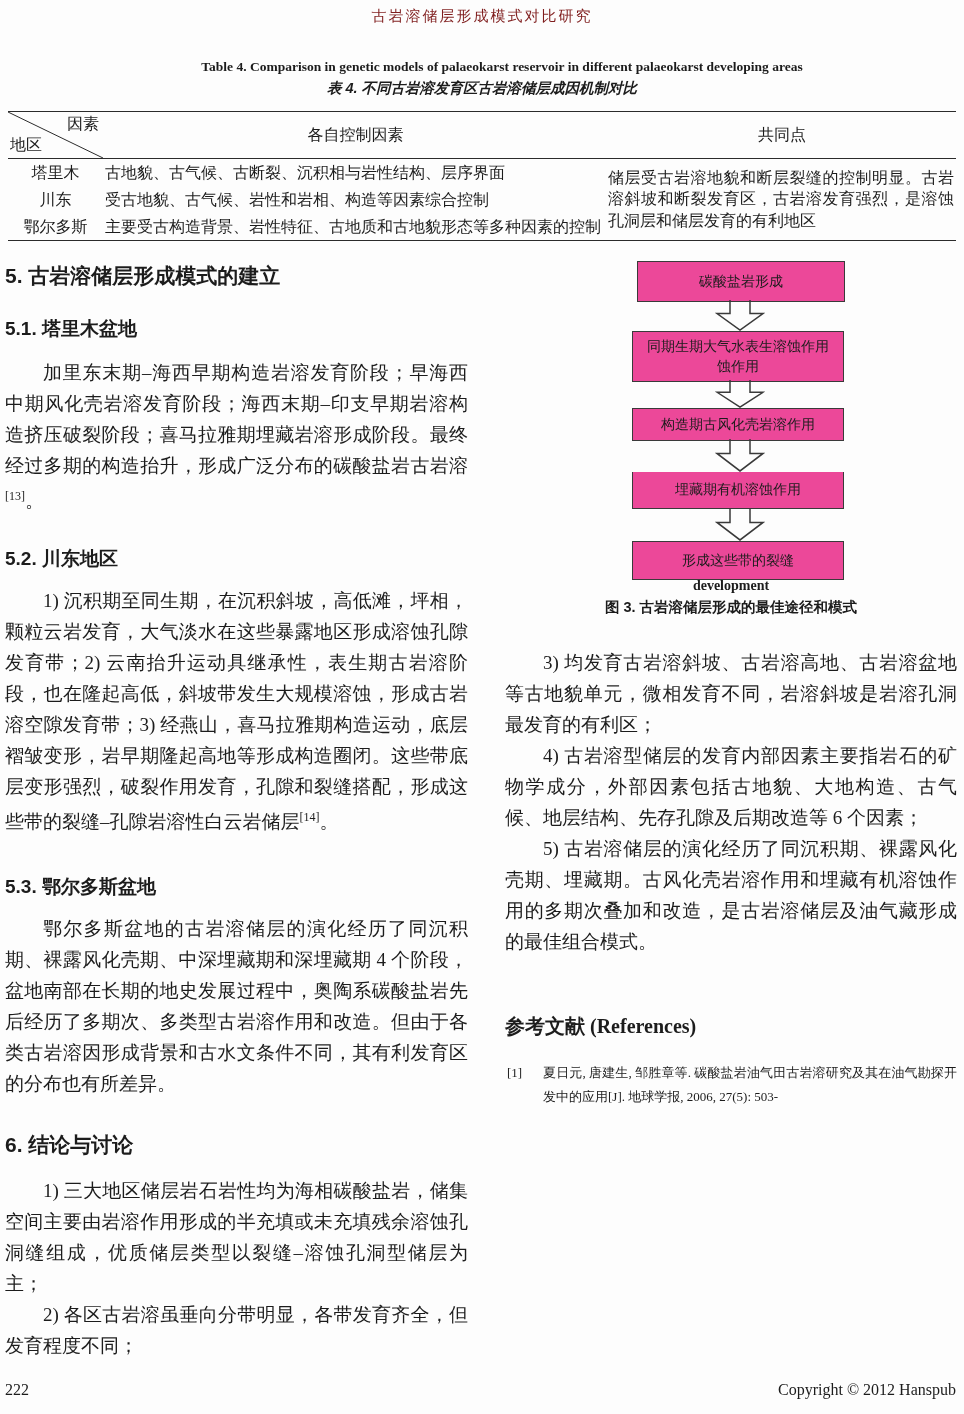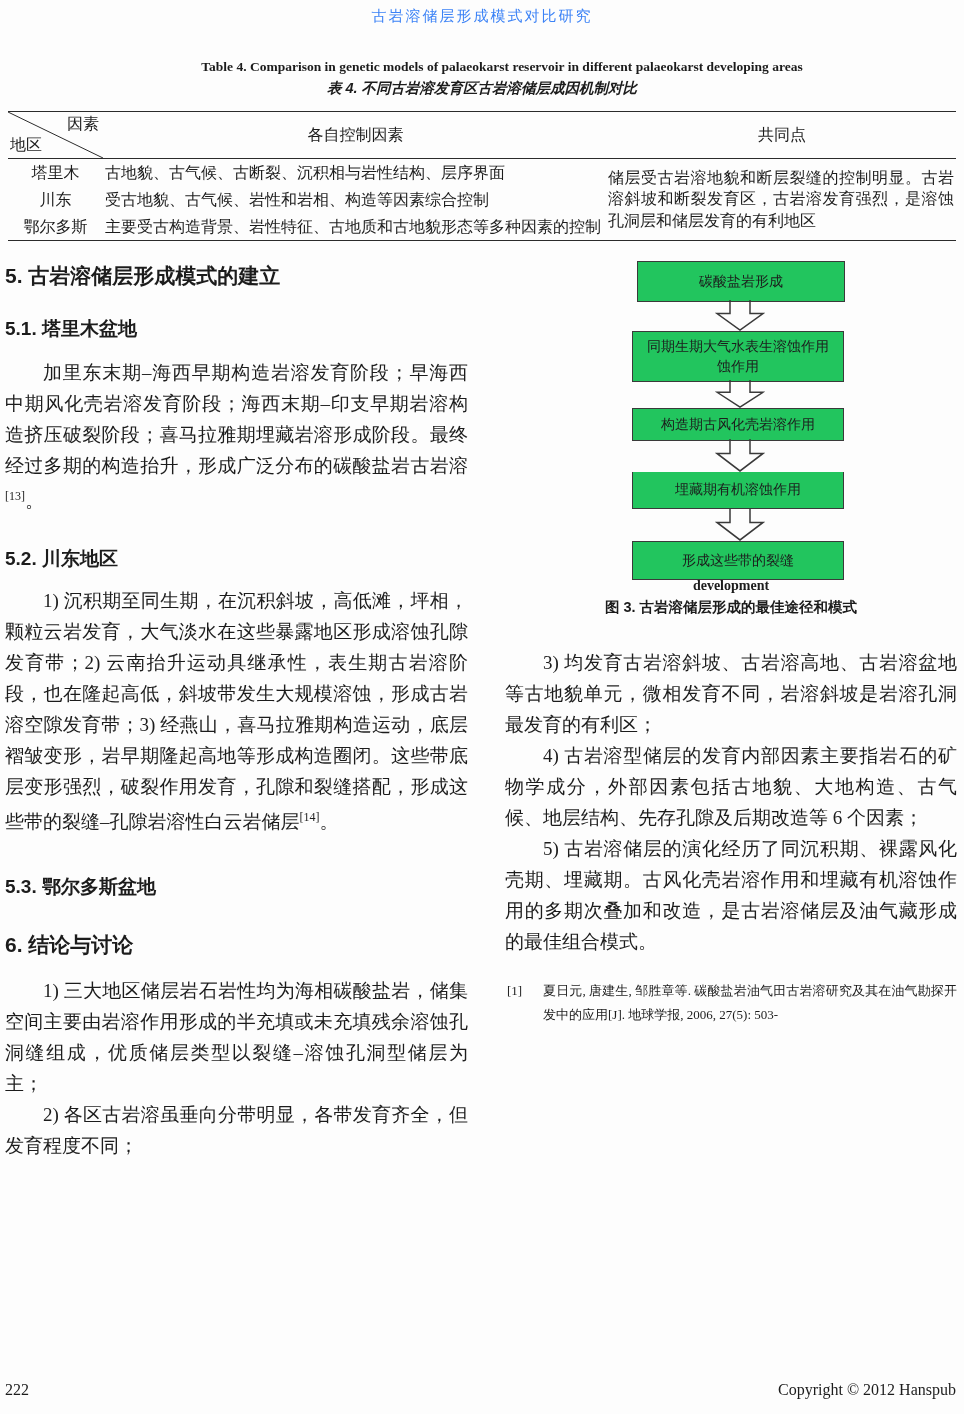--- a/index.html
+++ b/index.html
@@ -6,21 +6,21 @@
   .page {
     position:relative; width:964px; height:1414px; margin:0 auto;
     background:#fdfdfd; color:#1c1c1c; overflow:hidden;
     font-family:"Liberation Serif","DejaVu Serif",serif;
   }
   .sans { font-family:"Liberation Sans","DejaVu Sans",sans-serif; }
 
   
   .running-head {
     position:absolute; top:7px; left:0; right:0; text-align:center;
-    font-size:15px; letter-spacing:2px; color:#3b82f6;
+    font-size:15px; letter-spacing:2px; color:#7f1d1d;
   }
 
   
   .cap-en { position:absolute; top:59px; left:0; right:0; text-align:center;
             font-weight:bold; font-size:13.5px;padding-left:40px; }
   .cap-cn { position:absolute; top:79px; left:0; right:0; text-align:center;
             font-weight:bold; font-size:14.5px;font-style:italic; }
 
   
   .tbl { position:absolute; left:8px; top:111px; width:948px; height:128px;
@@ -60,21 +60,21 @@
   .m-s52 { margin:30px 0 0 0; }
   .m-p52 { margin-top:14px; }
   .m-s53 { margin:36px 0 0 0; }
   .m-p53 { margin-top:14px; }
   .m-s6  { margin:32px 0 0 0; }
   .m-p61 { margin-top:16px; }
   .m-p62 { margin-top:0; }
 
   
   .fig { position:relative; height:326px; }
-  .fbox { position:absolute; border:1.4px solid #3a3a3a; background:#22c55e;
+  .fbox { position:absolute; border:1.4px solid #3a3a3a; background:#ec4899;
           display:flex; flex-direction:column; align-items:center; justify-content:center;
           font-size:14px; line-height:20px; text-align:center; }
   .fbox.b1 { left:132px; top:9px;   width:206px; height:39px; }
   .fbox.b2 { left:127px; top:79px;  width:210px; height:49px; }
   .fbox.b3 { left:127px; top:156px; width:210px; height:31px; }
   .fbox.b4 { left:127px; top:220px; width:210px; height:36px; border-top:none; }
   .fbox.b5 { left:127px; top:289px; width:210px; height:37px; }
   .farrow { position:absolute; left:208px; width:54px; }
   .farrow.a1 { top:48px;  height:31px; }
   .farrow.a2 { top:128px; height:28px; }
@@ -141,20 +141,21 @@
     </div>
   </div>
 
   <div class="col-left">
     <div class="h-sec sans m-s5">5. 古岩溶储层形成模式的建立</div>
     <div class="h-sub sans m-s51">5.1. 塔里木盆地</div>
     <p class="para m-p51"><span>加里东末期–海西早期构造岩溶发育阶段；早海西中期风化壳岩溶发育阶段；海西末期–印支早期岩溶构造挤压破裂阶段；喜马拉雅期埋藏岩溶形成阶段。最终经过多期的构造抬升，形成广泛分布的碳酸盐岩古岩溶</span><sup class="supref">[13]</sup><span>。</span></p>
     <div class="h-sub sans m-s52">5.2. 川东地区</div>
     <p class="para m-p52"><span>1) 沉积期至同生期，在沉积斜坡，高低滩，坪相，颗粒云岩发育，大气淡水在这些暴露地区形成溶蚀孔隙发育带；2) 云南抬升运动具继承性，表生期古岩溶阶段，也在隆起高低，斜坡带发生大规模溶蚀，形成古岩溶空隙发育带；3) 经燕山，喜马拉雅期构造运动，底层褶皱变形，岩早期隆起高地等形成构造圈闭。这些带底层变形强烈，破裂作用发育，孔隙和裂缝搭配，形成这些带的裂缝–孔隙岩溶性白云岩储层</span><sup class="supref">[14]</sup><span>。</span></p>
     <div class="h-sub sans m-s53">5.3. 鄂尔多斯盆地</div>
+    <p class="para m-p53">鄂尔多斯盆地的古岩溶储层的演化经历了同沉积期、裸露风化壳期、中深埋藏期和深埋藏期 4 个阶段，盆地南部在长期的地史发展过程中，奥陶系碳酸盐岩先后经历了多期次、多类型古岩溶作用和改造。但由于各类古岩溶因形成背景和古水文条件不同，其有利发育区的分布也有所差异。</p>
     <div class="h-sec sans m-s6">6. 结论与讨论</div>
     <p class="para m-p61">1) 三大地区储层岩石岩性均为海相碳酸盐岩，储集空间主要由岩溶作用形成的半充填或未充填残余溶蚀孔洞缝组成，优质储层类型以裂缝–溶蚀孔洞型储层为主；</p>
     <p class="para m-p62">2) 各区古岩溶虽垂向分带明显，各带发育齐全，但发育程度不同；</p>
   </div>
 
   <div class="col-right">
     <div class="fig">
       <div class="fbox b1">
         <span>碳酸盐岩形成</span>
       </div>
@@ -193,20 +194,21 @@
       </div>
     </div>
 
     <div class="fc-en2">development</div>
     <div class="fc-cn sans">图 3. 古岩溶储层形成的最佳途径和模式</div>
 
     <p class="para m-p3">3) 均发育古岩溶斜坡、古岩溶高地、古岩溶盆地等古地貌单元，微相发育不同，岩溶斜坡是岩溶孔洞最发育的有利区；</p>
     <p class="para m-p4">4) 古岩溶型储层的发育内部因素主要指岩石的矿物学成分，外部因素包括古地貌、大地构造、古气候、地层结构、先存孔隙及后期改造等 6 个因素；</p>
     <p class="para m-p5">5) 古岩溶储层的演化经历了同沉积期、裸露风化壳期、埋藏期。古风化壳岩溶作用和埋藏有机溶蚀作用的多期次叠加和改造，是古岩溶储层及油气藏形成的最佳组合模式。</p>
 
+    <div class="refs-h"><span class="sans">参考文献</span><span> (References)</span></div>
     <div class="ref-item">
       <span class="ref-label">[1]</span>
       <span>夏日元, 唐建生, 邹胜章等. 碳酸盐岩油气田古岩溶研究及其在油气勘探开发中的应用[J]. 地球学报, 2006, 27(5): 503-</span>
     </div>
   </div>
 
   <div class="pg-num">222</div>
   <div class="copyright">Copyright © 2012 Hanspub</div>
 
 </div>

